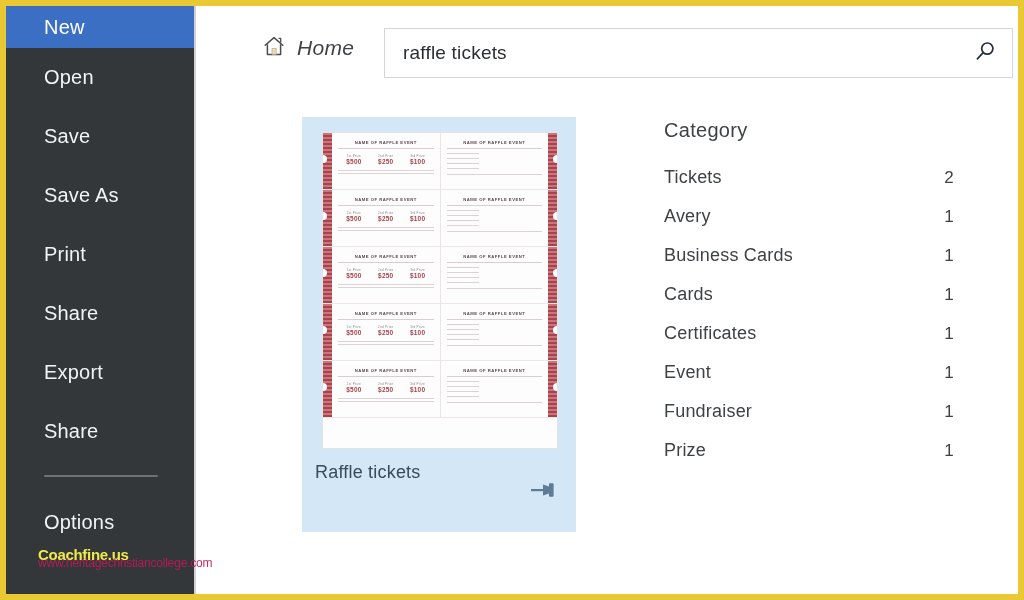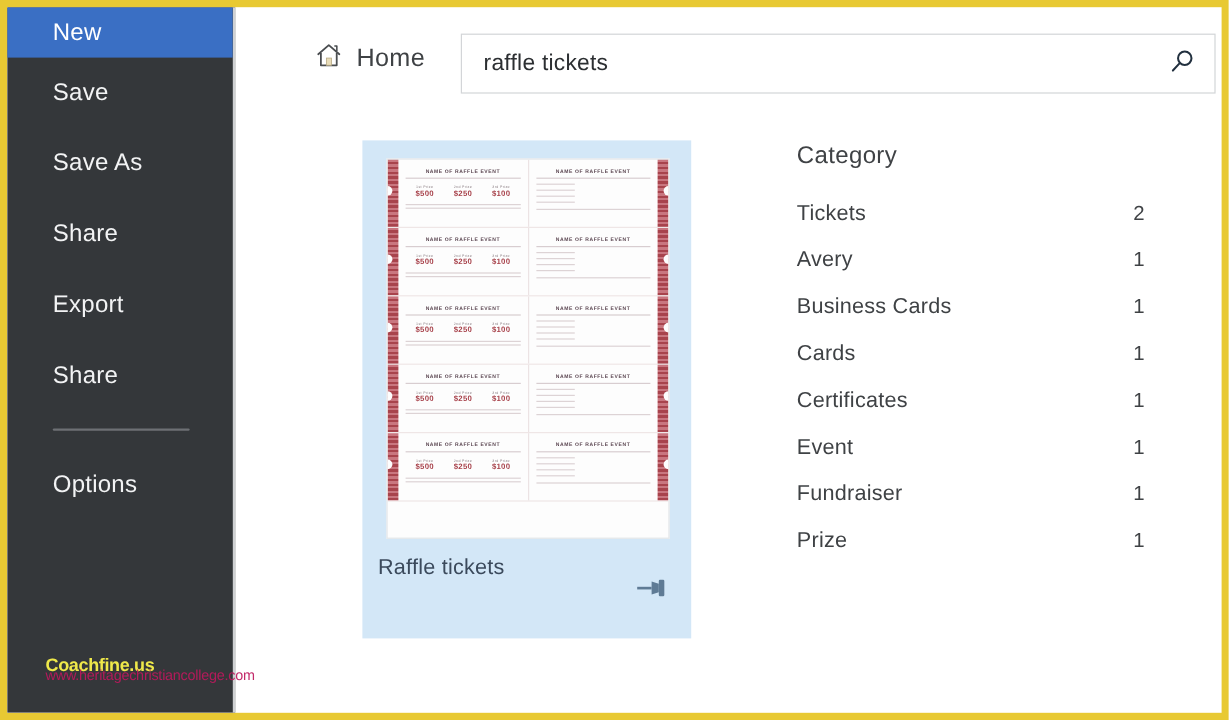--- a/index.html
+++ b/index.html
@@ -98,20 +98,21 @@
     top: 28px;
     display: flex;
     align-items: center;
     gap: 11px;
     cursor: default;
   }
   #home-label {
     font-size: 21px;
     color: #3f4245;
     letter-spacing: 0.3px;
+    font-style: italic;
   }
   #search-box {
     position: absolute;
     left: 186px;
     top: 22px;
     width: 629px;
     height: 50px;
     border: 1px solid #d3d5d8;
     background: #ffffff;
     box-sizing: border-box;
@@ -301,24 +302,30 @@
 </head>
 <body>
 
 <div id="screen">
 
   <div id="sidebar">
     <div class="nav-item selected">
       <span>New</span>
     </div>
     <div class="nav-item">
+      <span>Open</span>
+    </div>
+    <div class="nav-item">
       <span>Save</span>
     </div>
     <div class="nav-item">
       <span>Save As</span>
+    </div>
+    <div class="nav-item">
+      <span>Print</span>
     </div>
     <div class="nav-item">
       <span>Share</span>
     </div>
     <div class="nav-item">
       <span>Export</span>
     </div>
     <div class="nav-item">
       <span>Share</span>
     </div>

